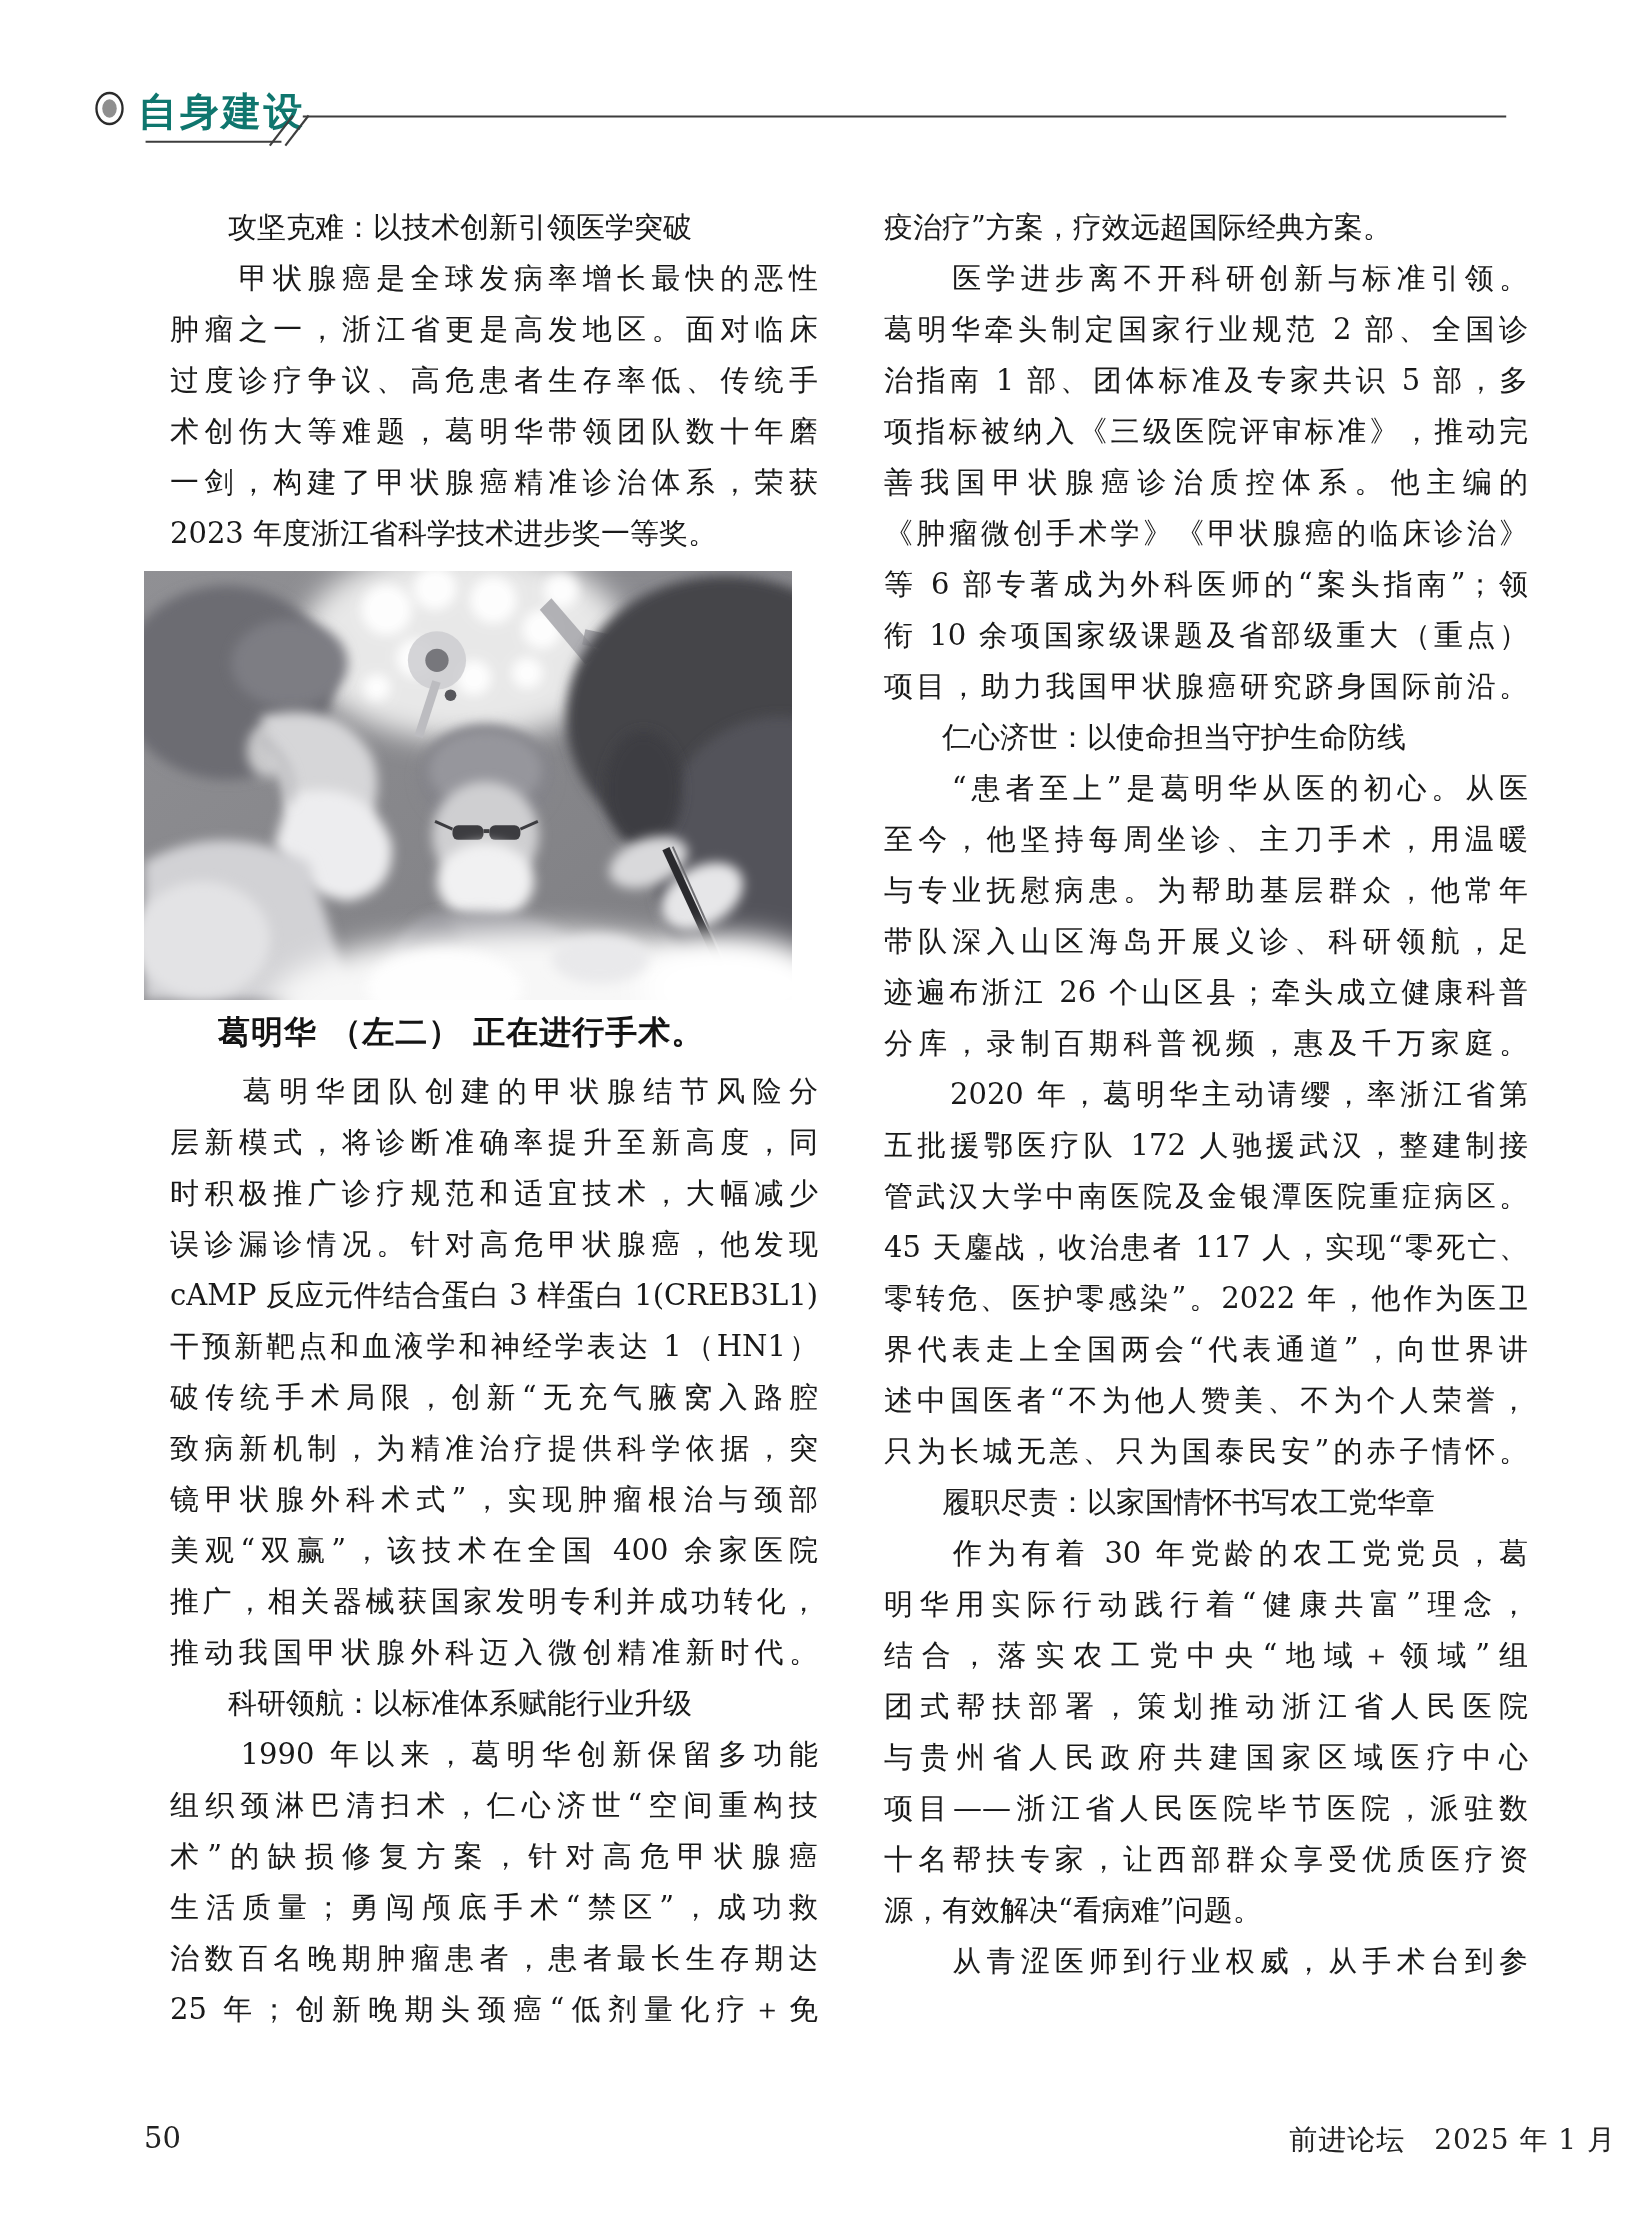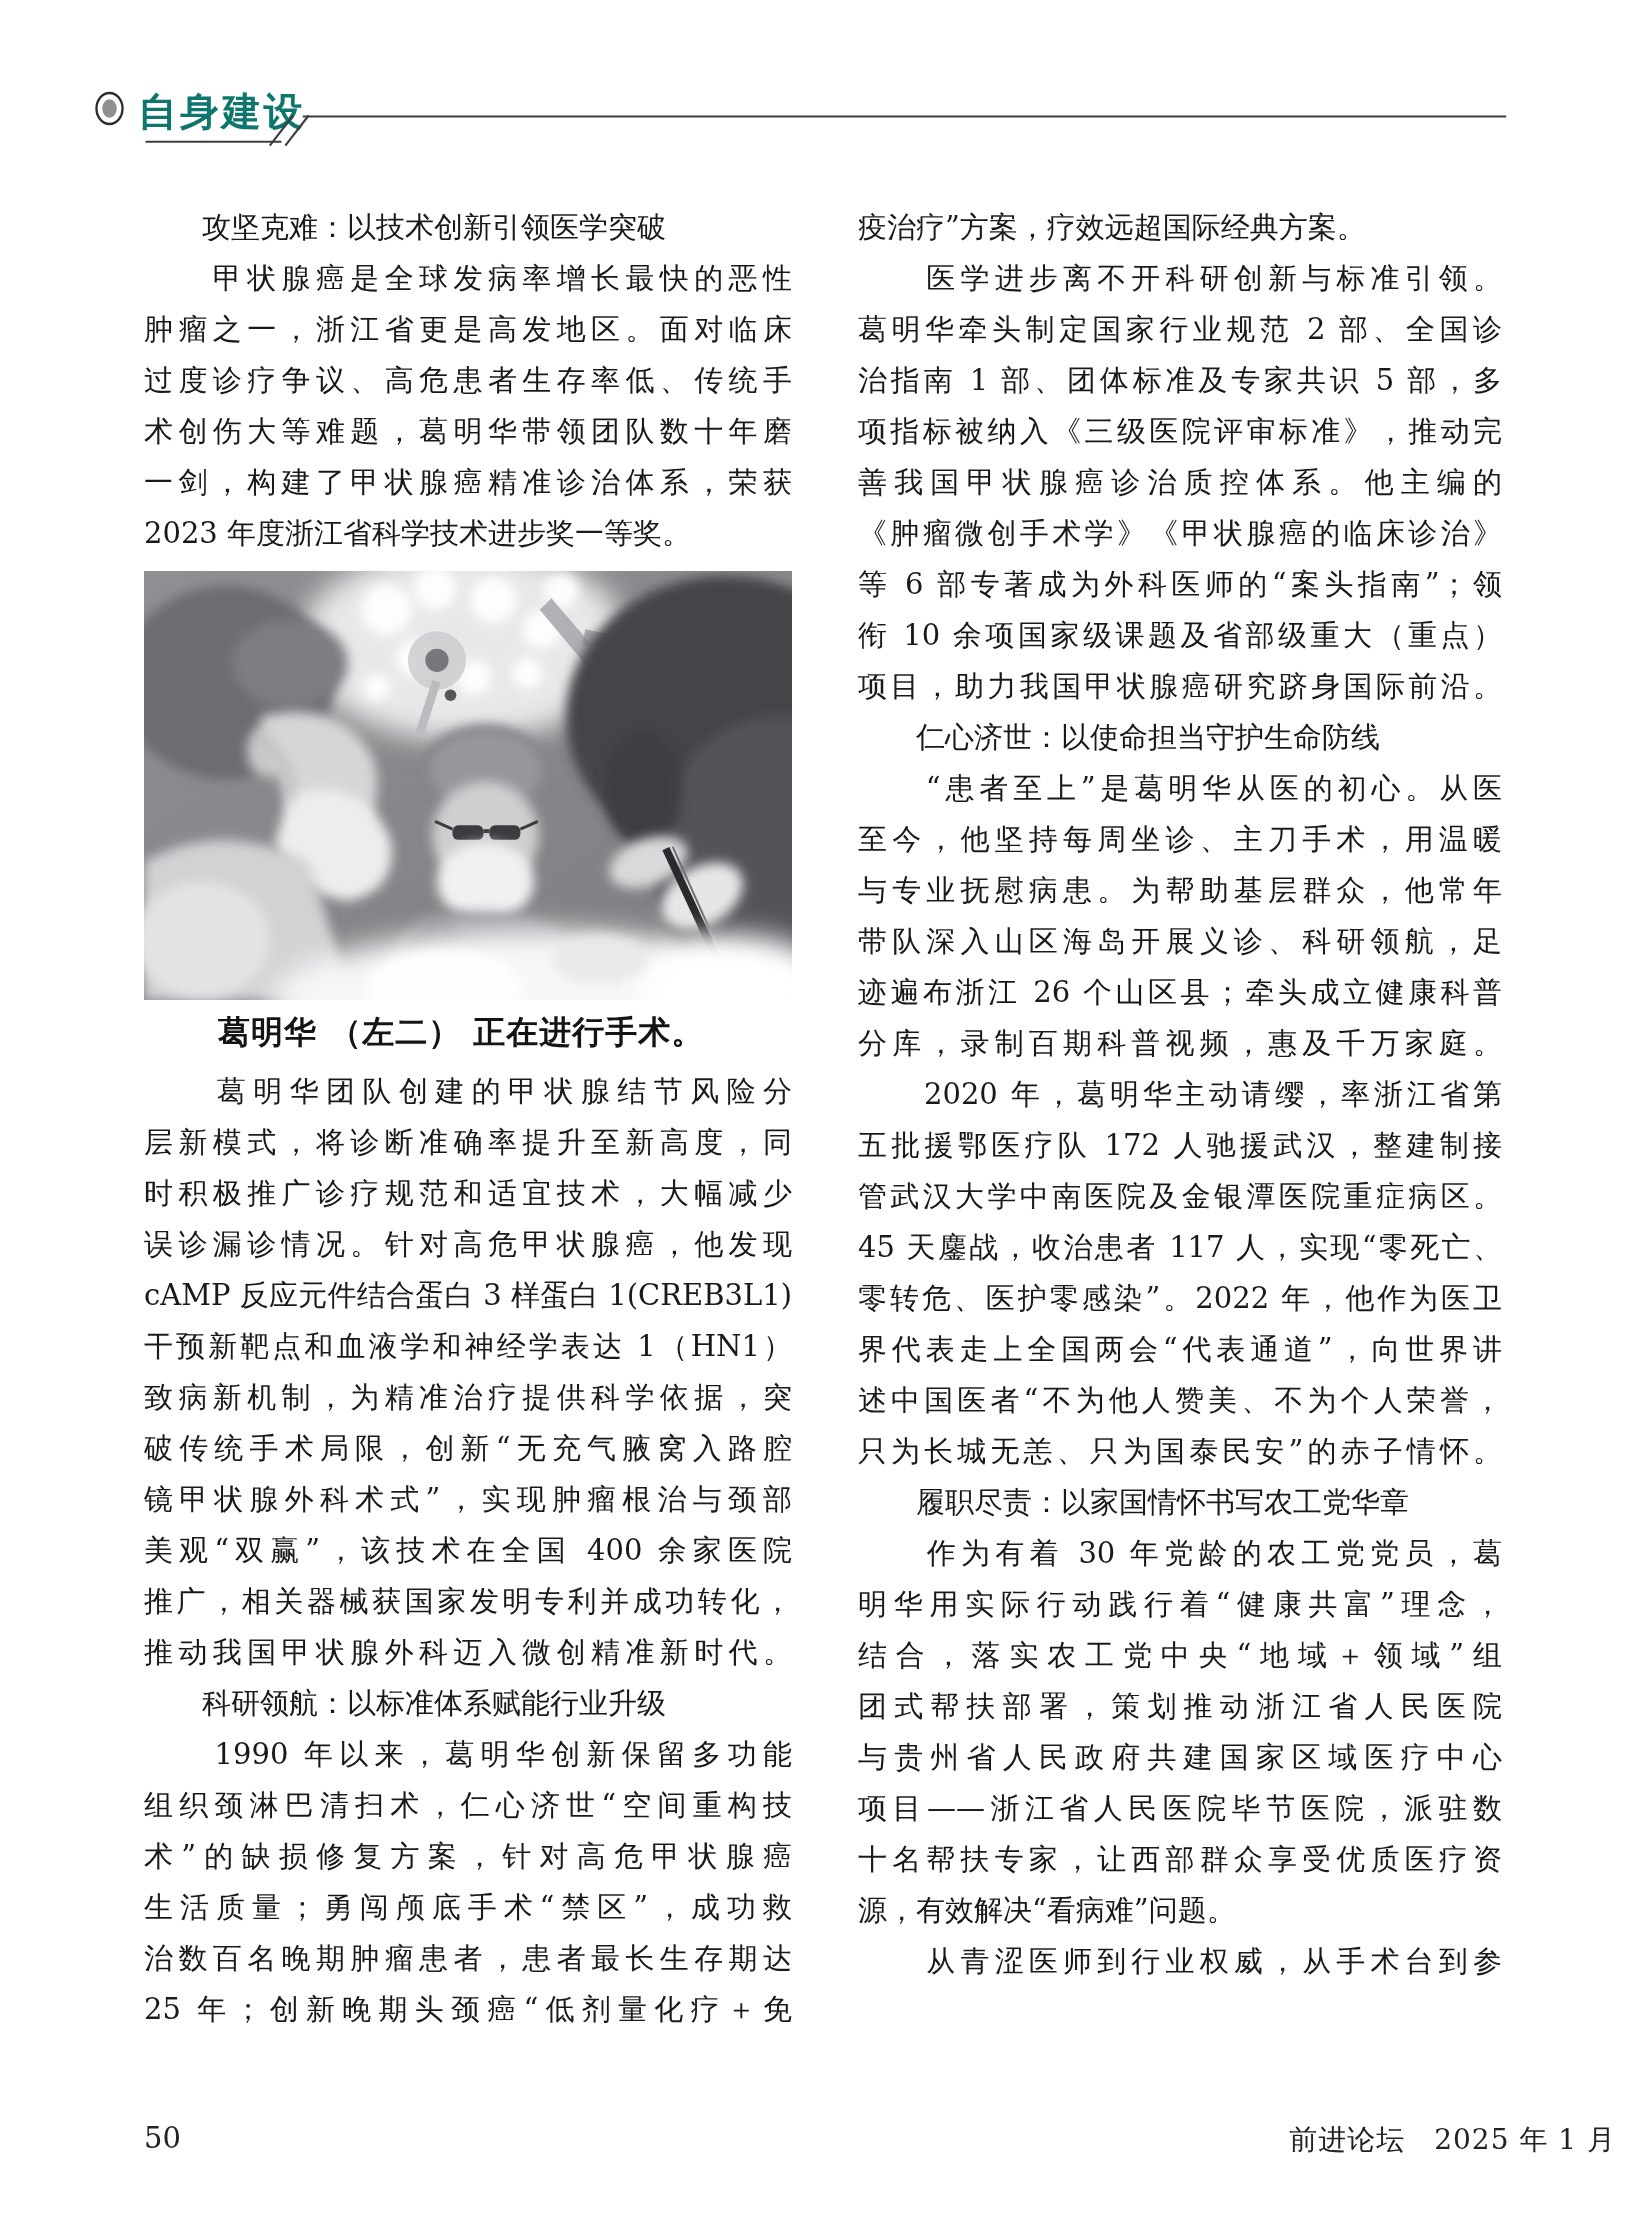--- a/index.html
+++ b/index.html
@@ -9,21 +9,21 @@
     font-family:"DejaVu Serif","Liberation Serif",serif;
   }
   .abs{position:absolute;}
 
   
   .hdr-title{left:138px;top:85px;font-size:39px;font-weight:bold;color:#0f766e;letter-spacing:2.9px;}
   .hdr-icon{left:95px;top:91px;width:29px;height:35px;}
   .hdr-rule{left:0;top:0;width:1645px;height:165px;pointer-events:none;}
 
   
-  .col{position:absolute;}
+  .col{position:absolute;margin-left:26px;}
   .col-left-intro{left:144px;top:202px;width:648px;}
   .col-left-body{left:144px;top:1066px;width:648px;}
   .col-right{left:858px;top:202px;width:644px;}
   .line{
     height:51px;line-height:51px;font-size:29px;
     white-space:normal;overflow:hidden;text-align:left;color:#191919;
   }
   .line.just{text-align:justify;text-align-last:justify;text-justify:inter-character;}
 
   
@@ -151,22 +151,22 @@
 
   <div class="abs caption">葛明华 （左二） 正在进行手术。</div>
 
   <div class="col col-left-body">
       <div class="line just">　　葛明华团队创建的甲状腺结节风险分</div>
       <div class="line just">层新模式，将诊断准确率提升至新高度，同</div>
       <div class="line just">时积极推广诊疗规范和适宜技术，大幅减少</div>
       <div class="line just">误诊漏诊情况。针对高危甲状腺癌，他发现</div>
       <div class="line just">cAMP 反应元件结合蛋白 3 样蛋白 1(CREB3L1)</div>
       <div class="line just">干预新靶点和血液学和神经学表达 1（HN1）</div>
+      <div class="line just">破传统手术局限，创新“无充气腋窝入路腔</div>
       <div class="line just">致病新机制，为精准治疗提供科学依据，突</div>
-      <div class="line just">破传统手术局限，创新“无充气腋窝入路腔</div>
       <div class="line just">镜甲状腺外科术式”，实现肿瘤根治与颈部</div>
       <div class="line just">美观“双赢”，该技术在全国 400 余家医院</div>
       <div class="line just">推广，相关器械获国家发明专利并成功转化，</div>
       <div class="line just">推动我国甲状腺外科迈入微创精准新时代。</div>
       <div class="line">　　科研领航：以标准体系赋能行业升级</div>
       <div class="line just">　　1990 年以来，葛明华创新保留多功能</div>
       <div class="line just">组织颈淋巴清扫术，仁心济世“空间重构技</div>
       <div class="line just">术”的缺损修复方案，针对高危甲状腺癌</div>
       <div class="line just">生活质量；勇闯颅底手术“禁区”，成功救</div>
       <div class="line just">治数百名晚期肿瘤患者，患者最长生存期达</div>

